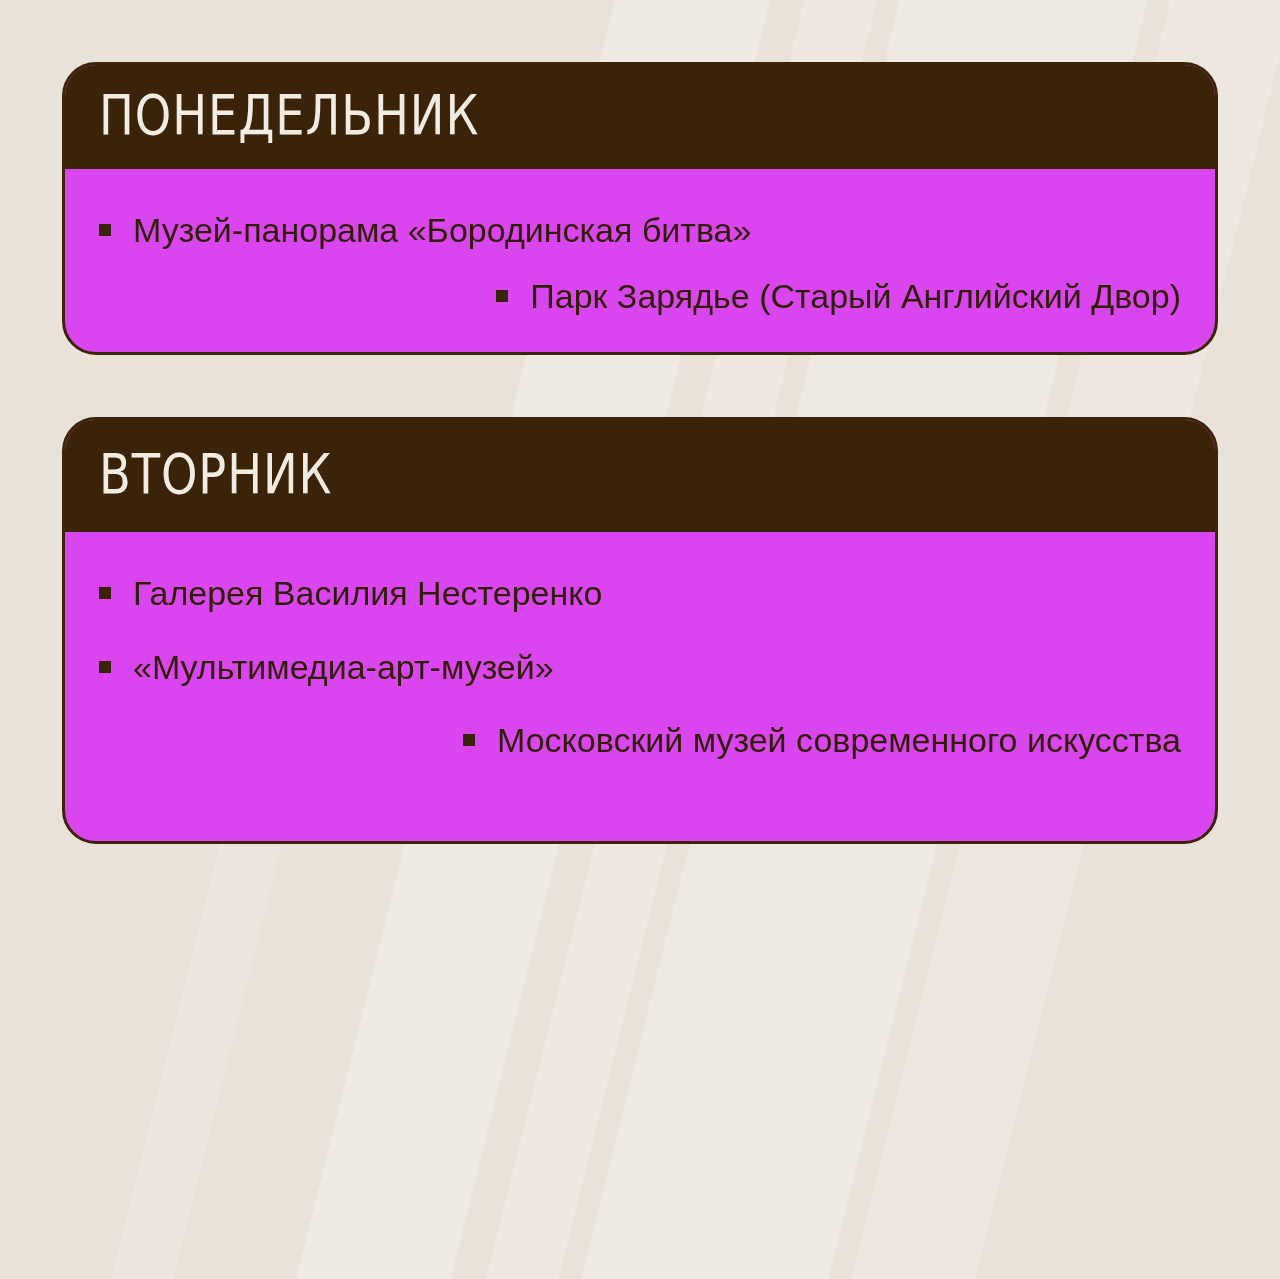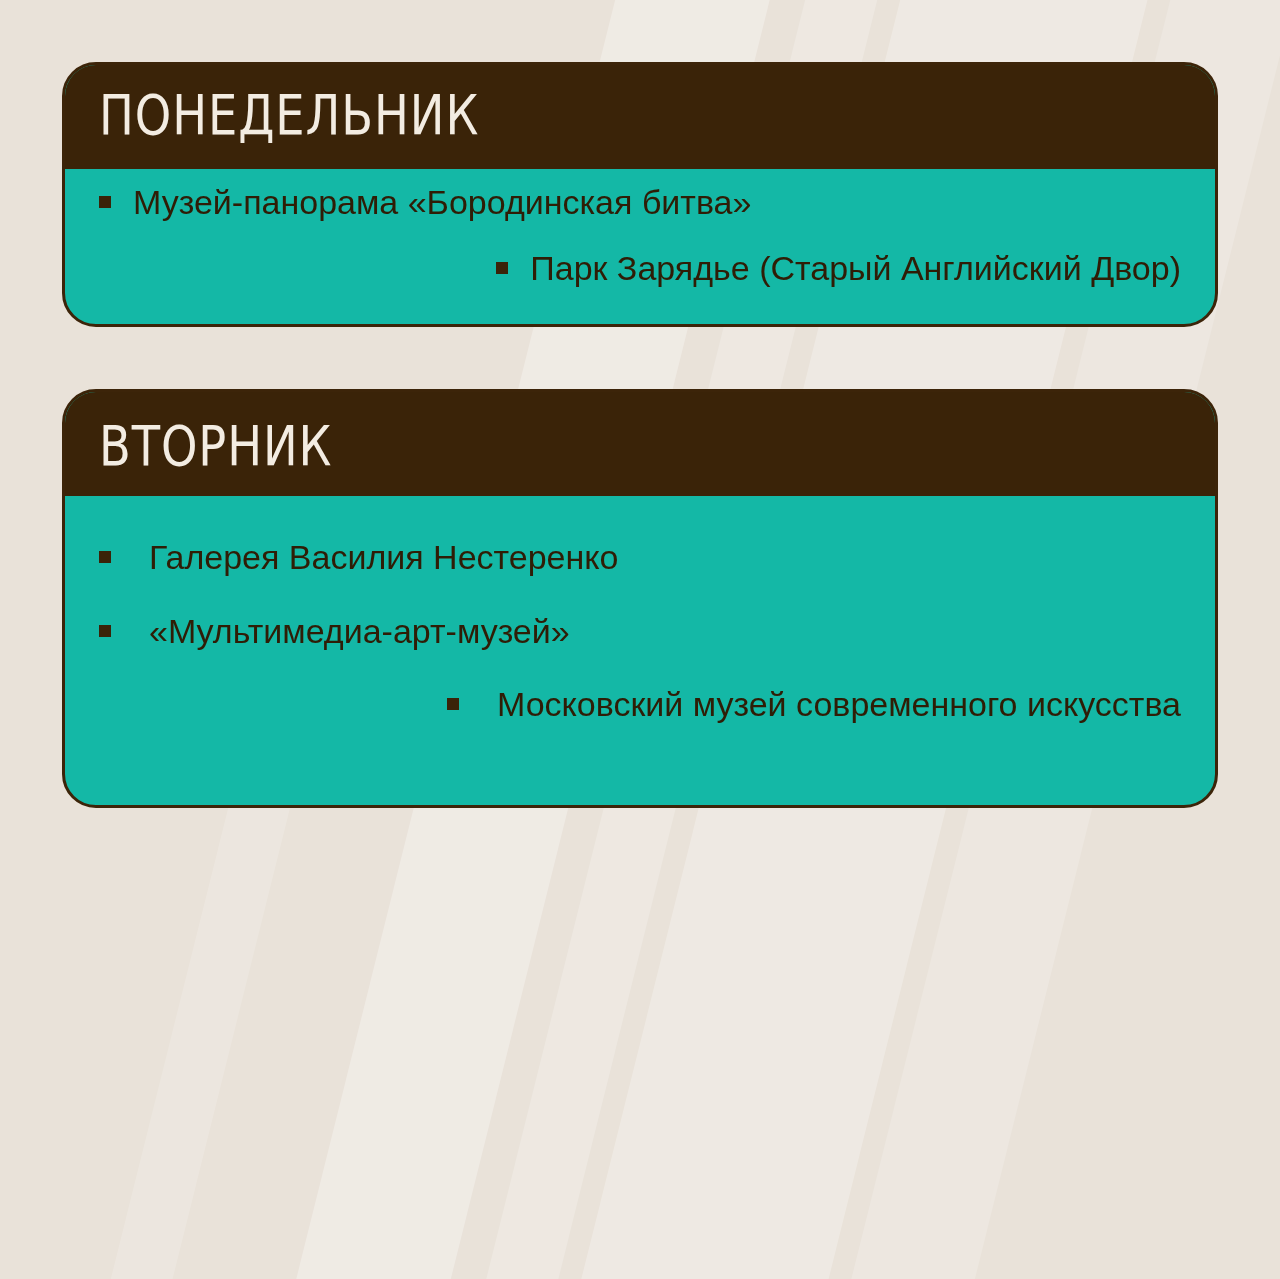--- a/index.html
+++ b/index.html
@@ -73,21 +73,21 @@
     position: relative;
     z-index: 2;
     padding: 62px 62px 0 62px;
     box-sizing: border-box;
   }
 
   .card {
     border: 3px solid #3c2409;
     border-radius: 34px;
     overflow: hidden;
-    background: #14b8a6;
+    background: #d946ef;
     margin-bottom: 62px;
     box-sizing: border-box;
   }
 
   .card-header {
     background: #3a2308;
     padding: 22px 34px 26px 34px;
   }
 
   .card-title {
@@ -133,24 +133,24 @@
   }
 
   .item-text {
     color: #2f1d06;
     font-size: 34px;
     line-height: 1.28;
     font-family: "Liberation Sans", sans-serif;
   }
 
   
-  .card.monday .card-body { padding-top: 12px; padding-bottom: 34px; }
-  .card.tuesday .card-header { padding-top: 26px; padding-bottom: 22px; }
+  .card.monday .card-body { padding-top: 40px; padding-bottom: 34px; }
+  .card.tuesday .card-header { padding-top: 26px; padding-bottom: 30px; }
   .card.tuesday .card-body { padding-top: 40px; padding-bottom: 48px; }
-  .card.tuesday .list-item { margin-bottom: 30px; gap: 16px; }
+  .card.tuesday .list-item { margin-bottom: 30px; }
 </style>
 </head>
 <body>
 
 <div class="bg-streaks">
   <div class="streak s1"></div>
   <div class="streak s2"></div>
   <div class="streak s3"></div>
   <div class="streak s4"></div>
   <div class="streak s5"></div>

